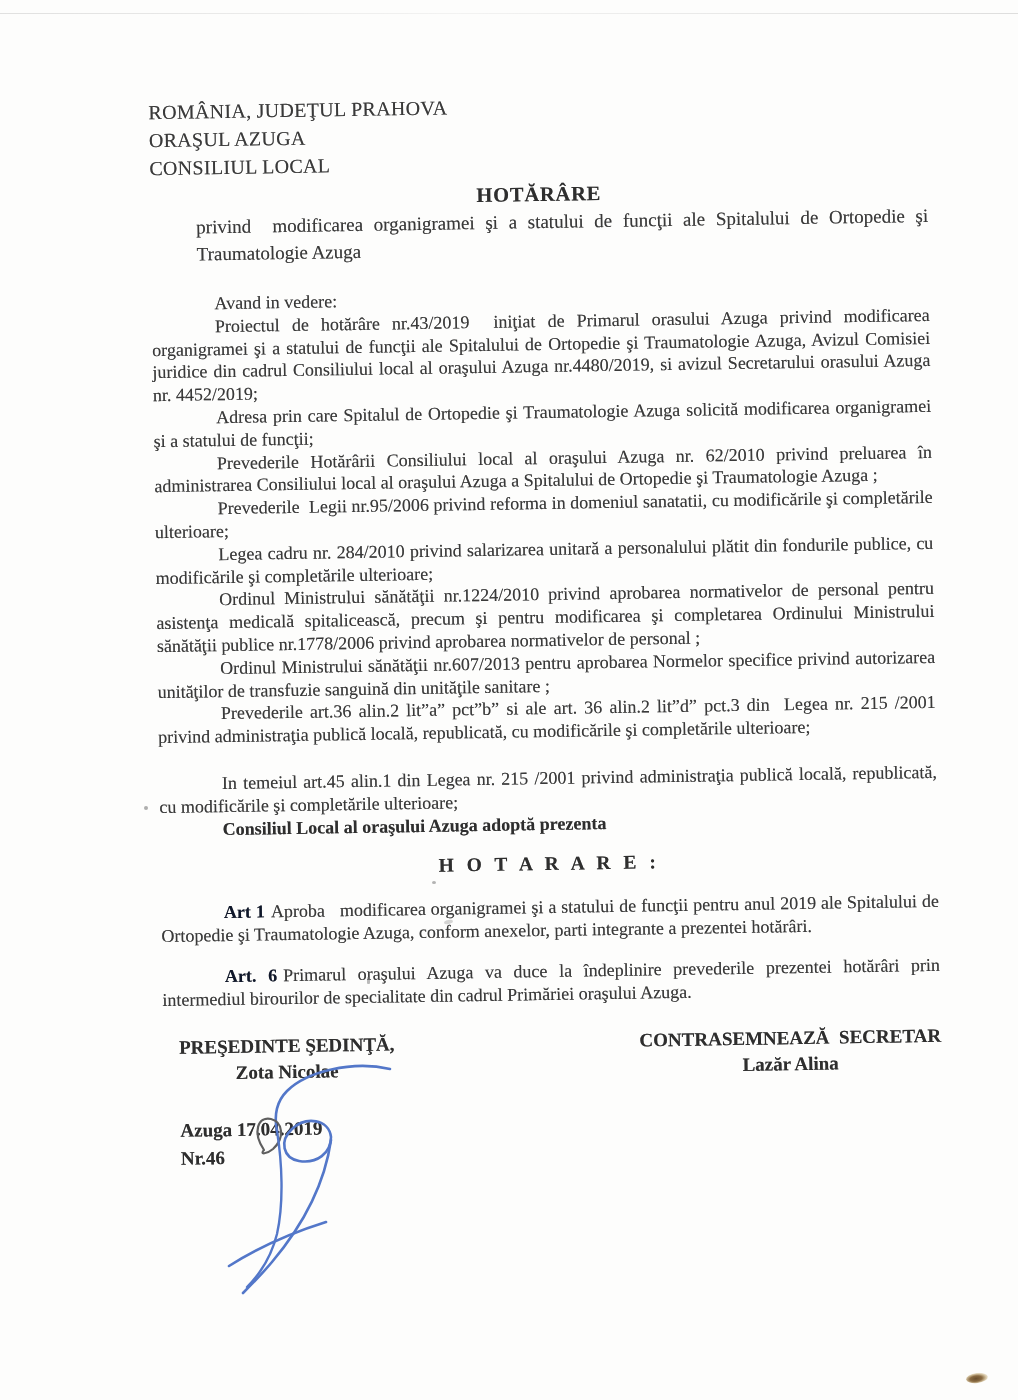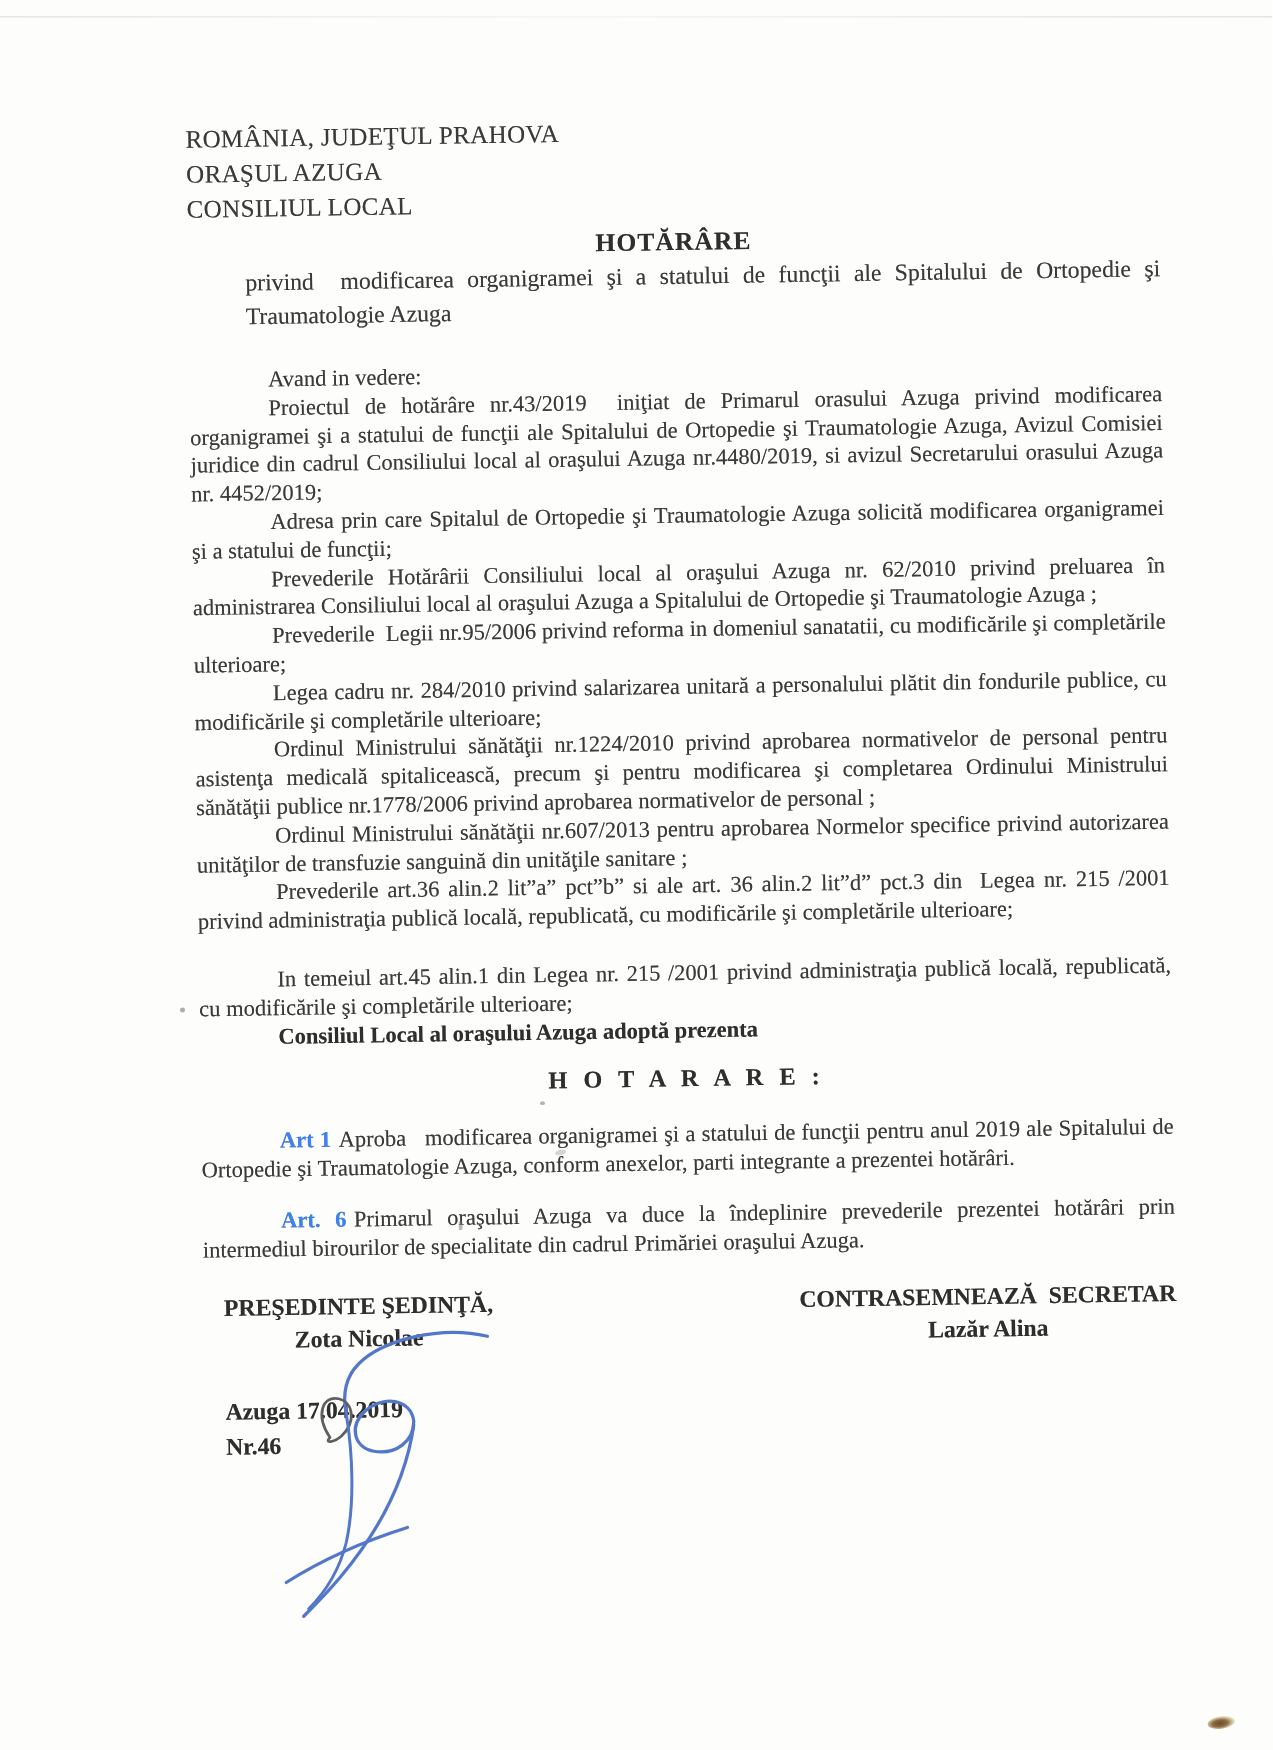--- a/index.html
+++ b/index.html
@@ -33,21 +33,21 @@
   .body-text{margin-top:25px;font-size:18px;line-height:22.8px;text-align:justify;}
   .body-text p{margin:0;text-indent:63px;}
   .legal-basis{margin-top:24px !important;}
   .adoption{font-weight:bold;text-indent:50px;color:#2e2e2e;}
   .decision-heading{
     text-align:center;text-indent:0 !important;
     font-weight:bold;font-size:19.5px;letter-spacing:4px;
     margin:18px 0 20px !important;color:#2e2e2e;
   }
   .article{margin-bottom:18px !important;}
-  .art-label{font-weight:bold;color:#3b82f6;margin-right:6px;}
+  .art-label{font-weight:bold;color:#0f172a;margin-right:6px;}
   .sign-row{
     display:flex;justify-content:space-between;align-items:flex-start;
     margin-top:24px;font-weight:bold;font-size:19px;color:#2e2e2e;line-height:26px;
   }
   .sign-left{margin-left:16px;text-align:center;}
   .sign-right{text-align:center;}
   .footer{
     margin-top:30px;margin-left:16px;
     font-weight:bold;font-size:19px;color:#2e2e2e;line-height:28px;
   }

